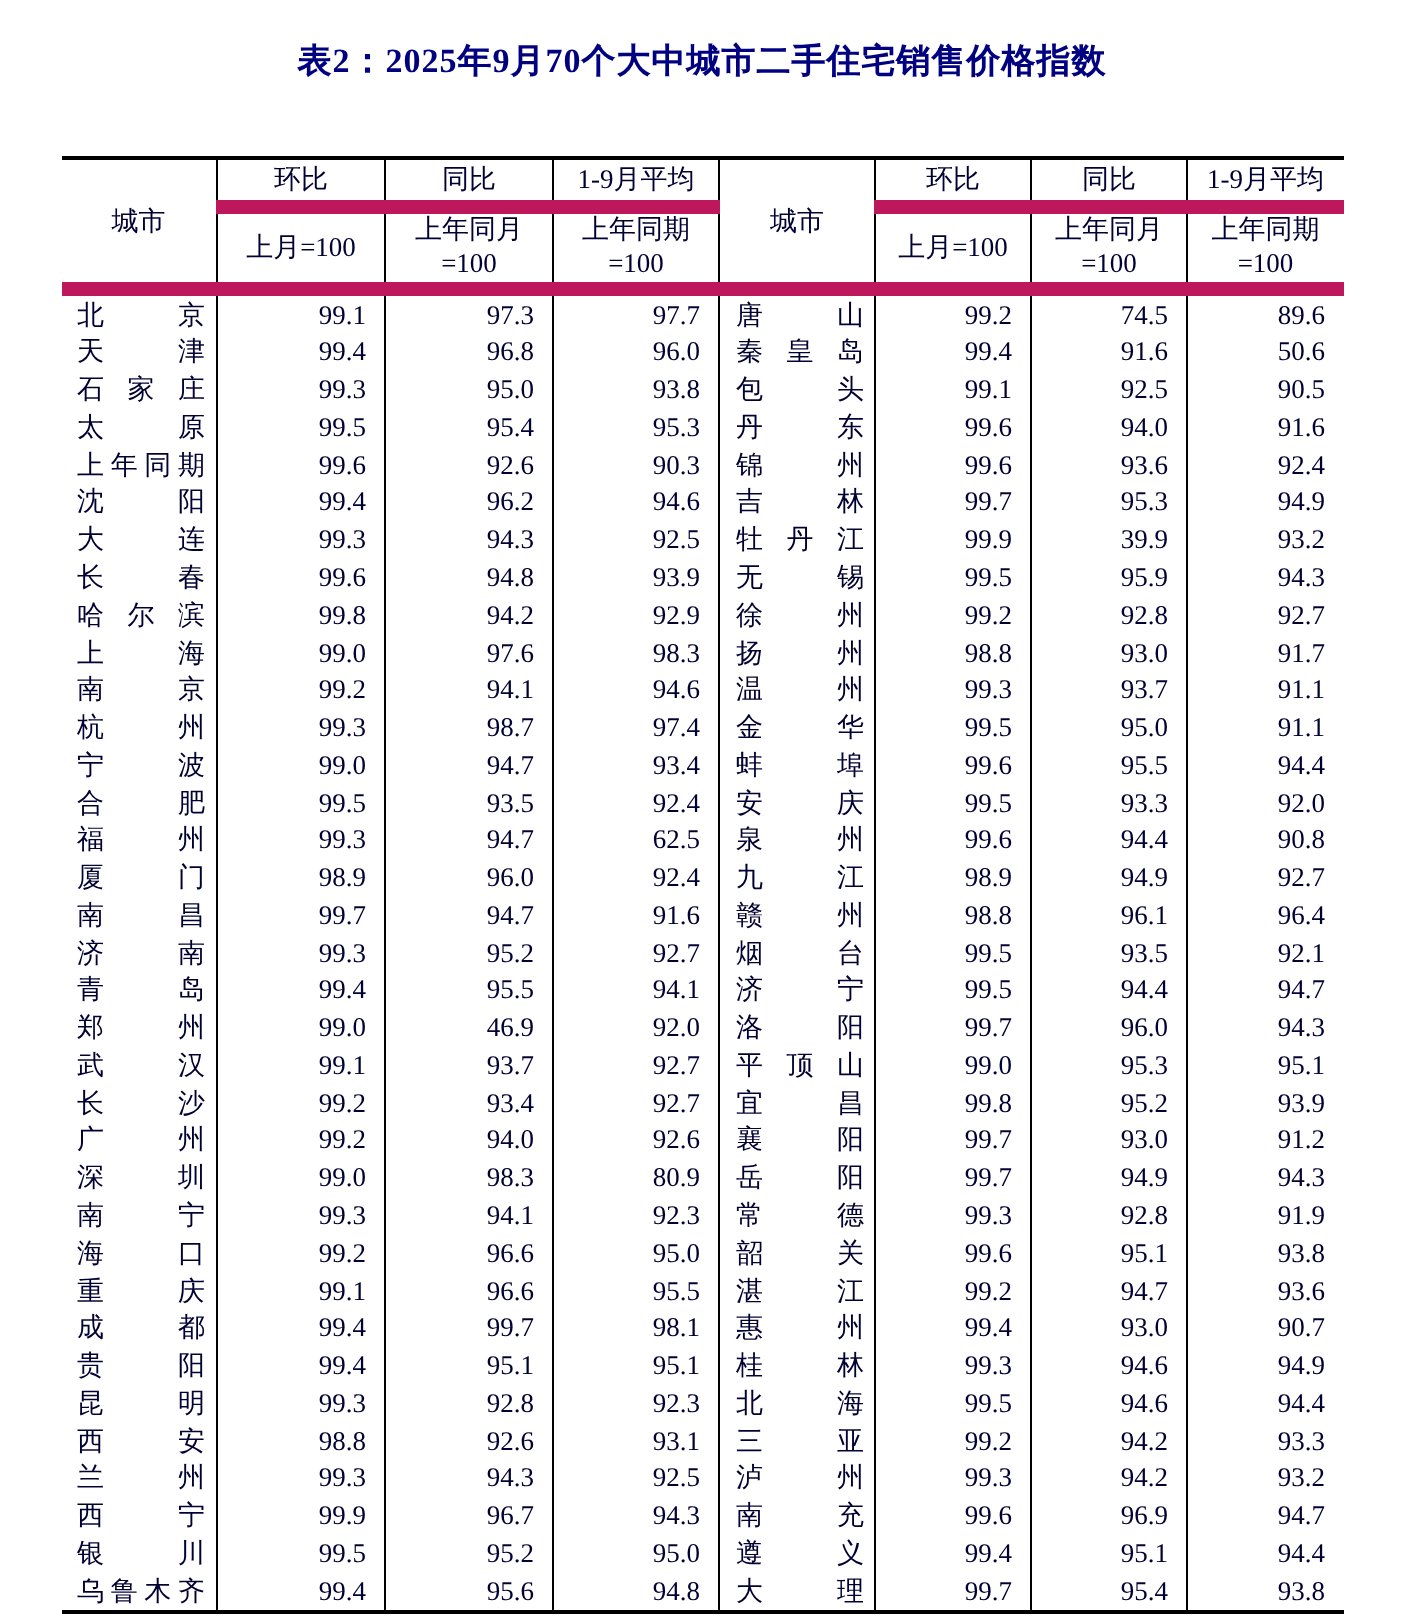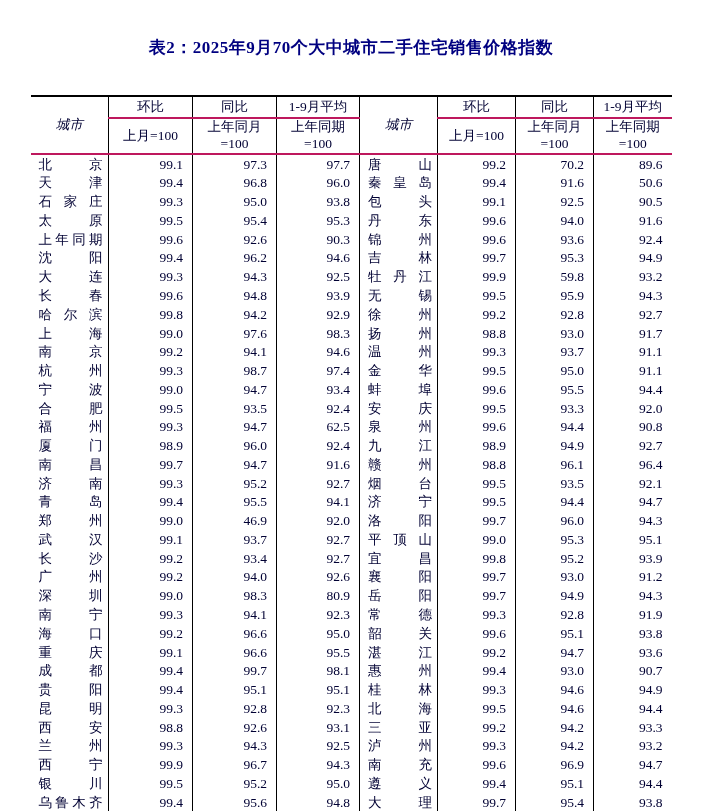--- a/index.html
+++ b/index.html
@@ -2,39 +2,39 @@
 <html><head>
 <meta charset="utf-8">
 <style>
   html, body { margin: 0; padding: 0; background: #ffffff; }
   .page {
     width: 702px; height: 811px; background: #ffffff; overflow: hidden;
     font-family: "Liberation Serif", "DejaVu Serif", serif;
     position: relative;
   }
   .title {
-    margin: 0; padding-top: 36px; height: 25px;
+    margin: 0; padding-top: 19px; height: 25px;
     text-align: center; font-size: 17px; font-weight: bold;
     color: #000080; letter-spacing: 0.5px;
     font-family: "Liberation Serif", "DejaVu Serif", serif;
   }
   table.price-table {
     border-collapse: collapse; table-layout: fixed;
     width: 641px; margin: 34px auto 0 auto;
     color: #000033;
     border-top: 2.5px solid #000; border-bottom: 2.5px solid #000;
     font-size: 13.5px;
   }
   .price-table th, .price-table td { padding: 0; font-weight: normal; }
-  .price-table th { border-right: 1px solid #000; border-bottom: 2px solid #be185d; }
+  .price-table th { border-right: 1px solid #000; border-bottom: 7px solid #be185d; }
   .price-table td { border-right: 1px solid #000; }
   .price-table th.last, .price-table td.last { border-right: none; }
   .price-table thead tr.hrow1 th { height: 20px; }
   .price-table thead tr.hrow2 th { height: 34px; line-height: 1.25; }
-  .price-table thead th.city-h { vertical-align: middle; font-style: italic; }
+  .price-table thead th.city-h { vertical-align: middle; }
   .price-table tbody td { height: 18.77px; line-height: 1; }
   .price-table td.num { text-align: right; padding-right: 9px; }
   .price-table td.city { padding-left: 8px; }
   .cname {
     display: inline-block; width: 64px;
     text-align: justify; text-align-last: justify;
     white-space: nowrap;
   }
 </style>
 </head>
@@ -75,21 +75,21 @@
       </tr>
     </thead>
     <tbody>
         <tr>
           <td class="city"><span class="cname">北京</span></td>
           <td class="num">99.1</td>
           <td class="num">97.3</td>
           <td class="num">97.7</td>
           <td class="city"><span class="cname">唐山</span></td>
           <td class="num">99.2</td>
-          <td class="num">70.2</td>
+          <td class="num">74.5</td>
           <td class="num last">89.6</td>
         </tr>
         <tr>
           <td class="city"><span class="cname">天津</span></td>
           <td class="num">99.4</td>
           <td class="num">96.8</td>
           <td class="num">96.0</td>
           <td class="city"><span class="cname">秦皇岛</span></td>
           <td class="num">99.4</td>
           <td class="num">91.6</td>
@@ -135,21 +135,21 @@
           <td class="num">95.3</td>
           <td class="num last">94.9</td>
         </tr>
         <tr>
           <td class="city"><span class="cname">大连</span></td>
           <td class="num">99.3</td>
           <td class="num">94.3</td>
           <td class="num">92.5</td>
           <td class="city"><span class="cname">牡丹江</span></td>
           <td class="num">99.9</td>
-          <td class="num">59.8</td>
+          <td class="num">39.9</td>
           <td class="num last">93.2</td>
         </tr>
         <tr>
           <td class="city"><span class="cname">长春</span></td>
           <td class="num">99.6</td>
           <td class="num">94.8</td>
           <td class="num">93.9</td>
           <td class="city"><span class="cname">无锡</span></td>
           <td class="num">99.5</td>
           <td class="num">95.9</td>

